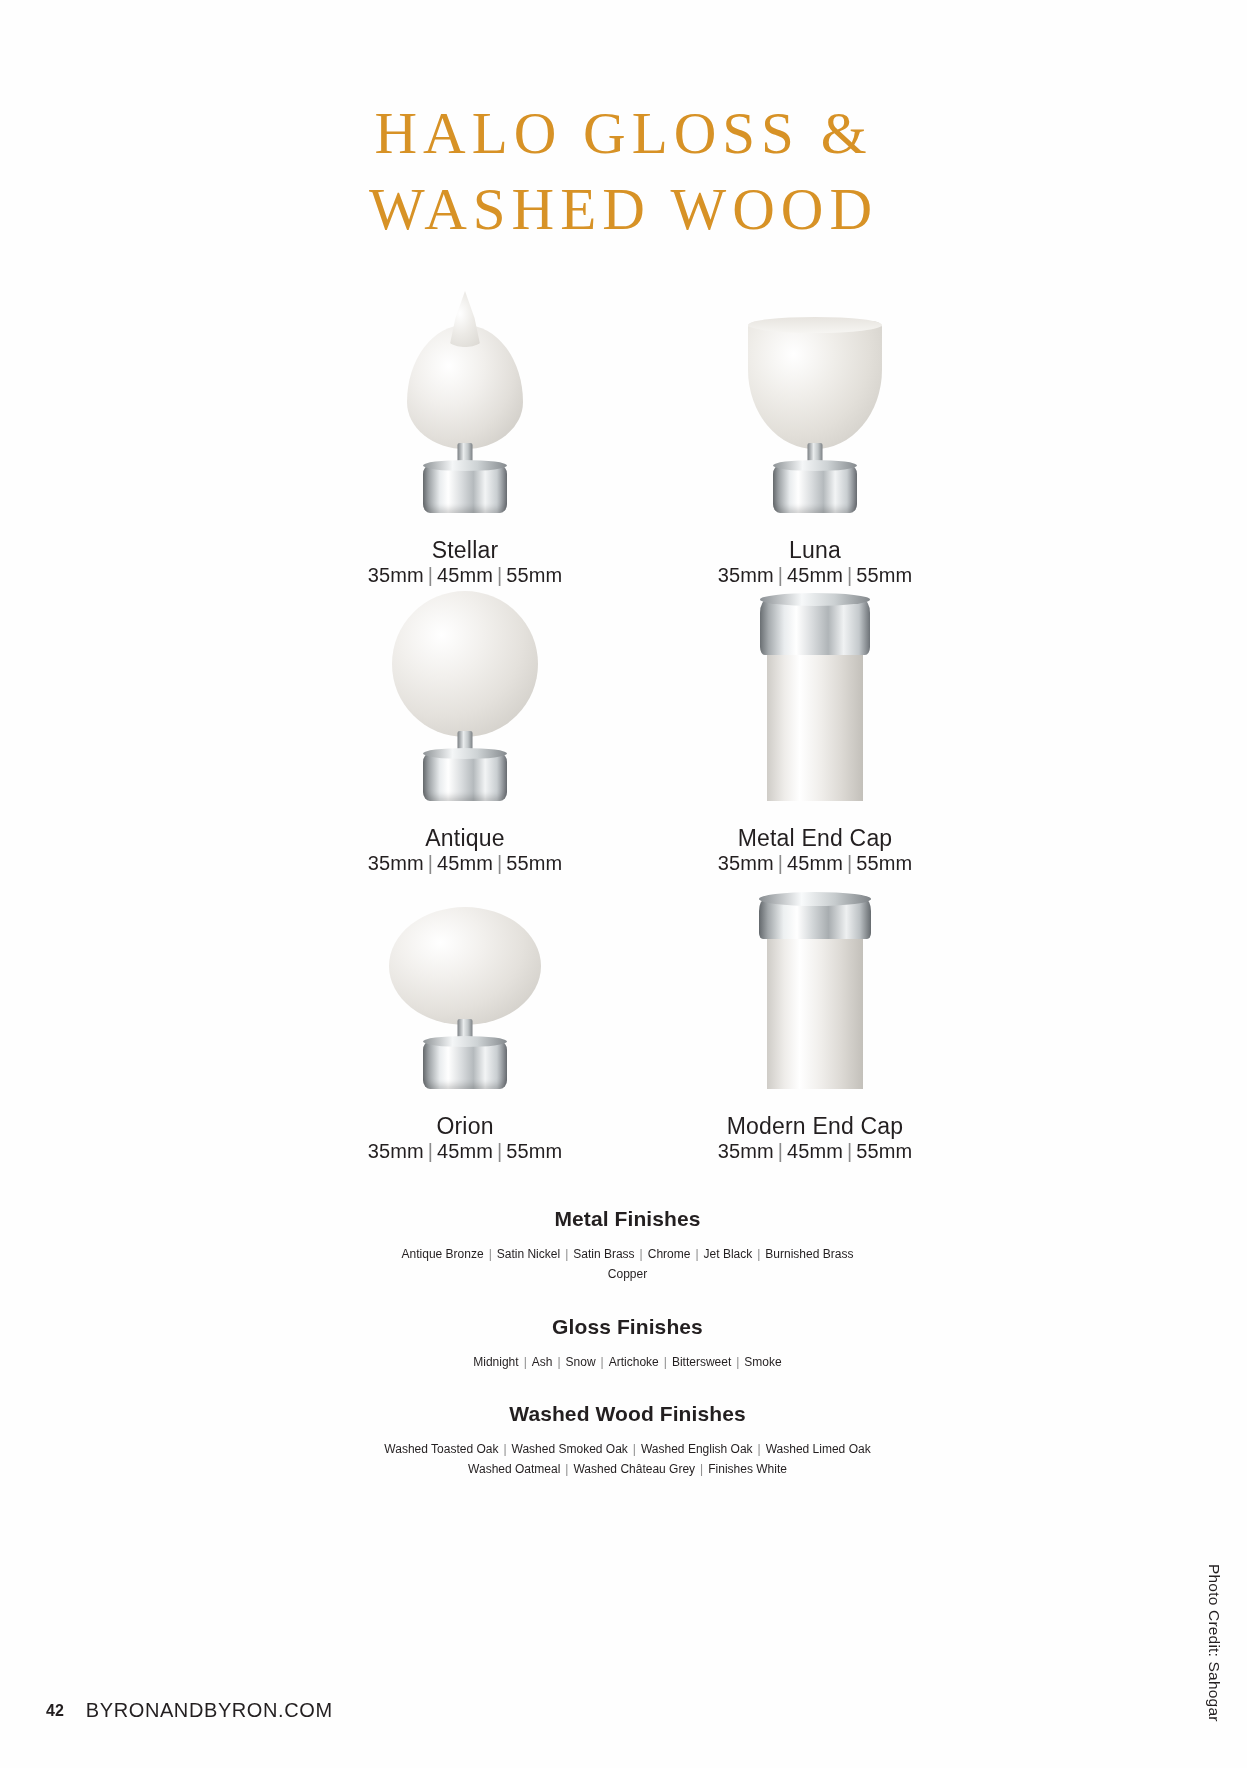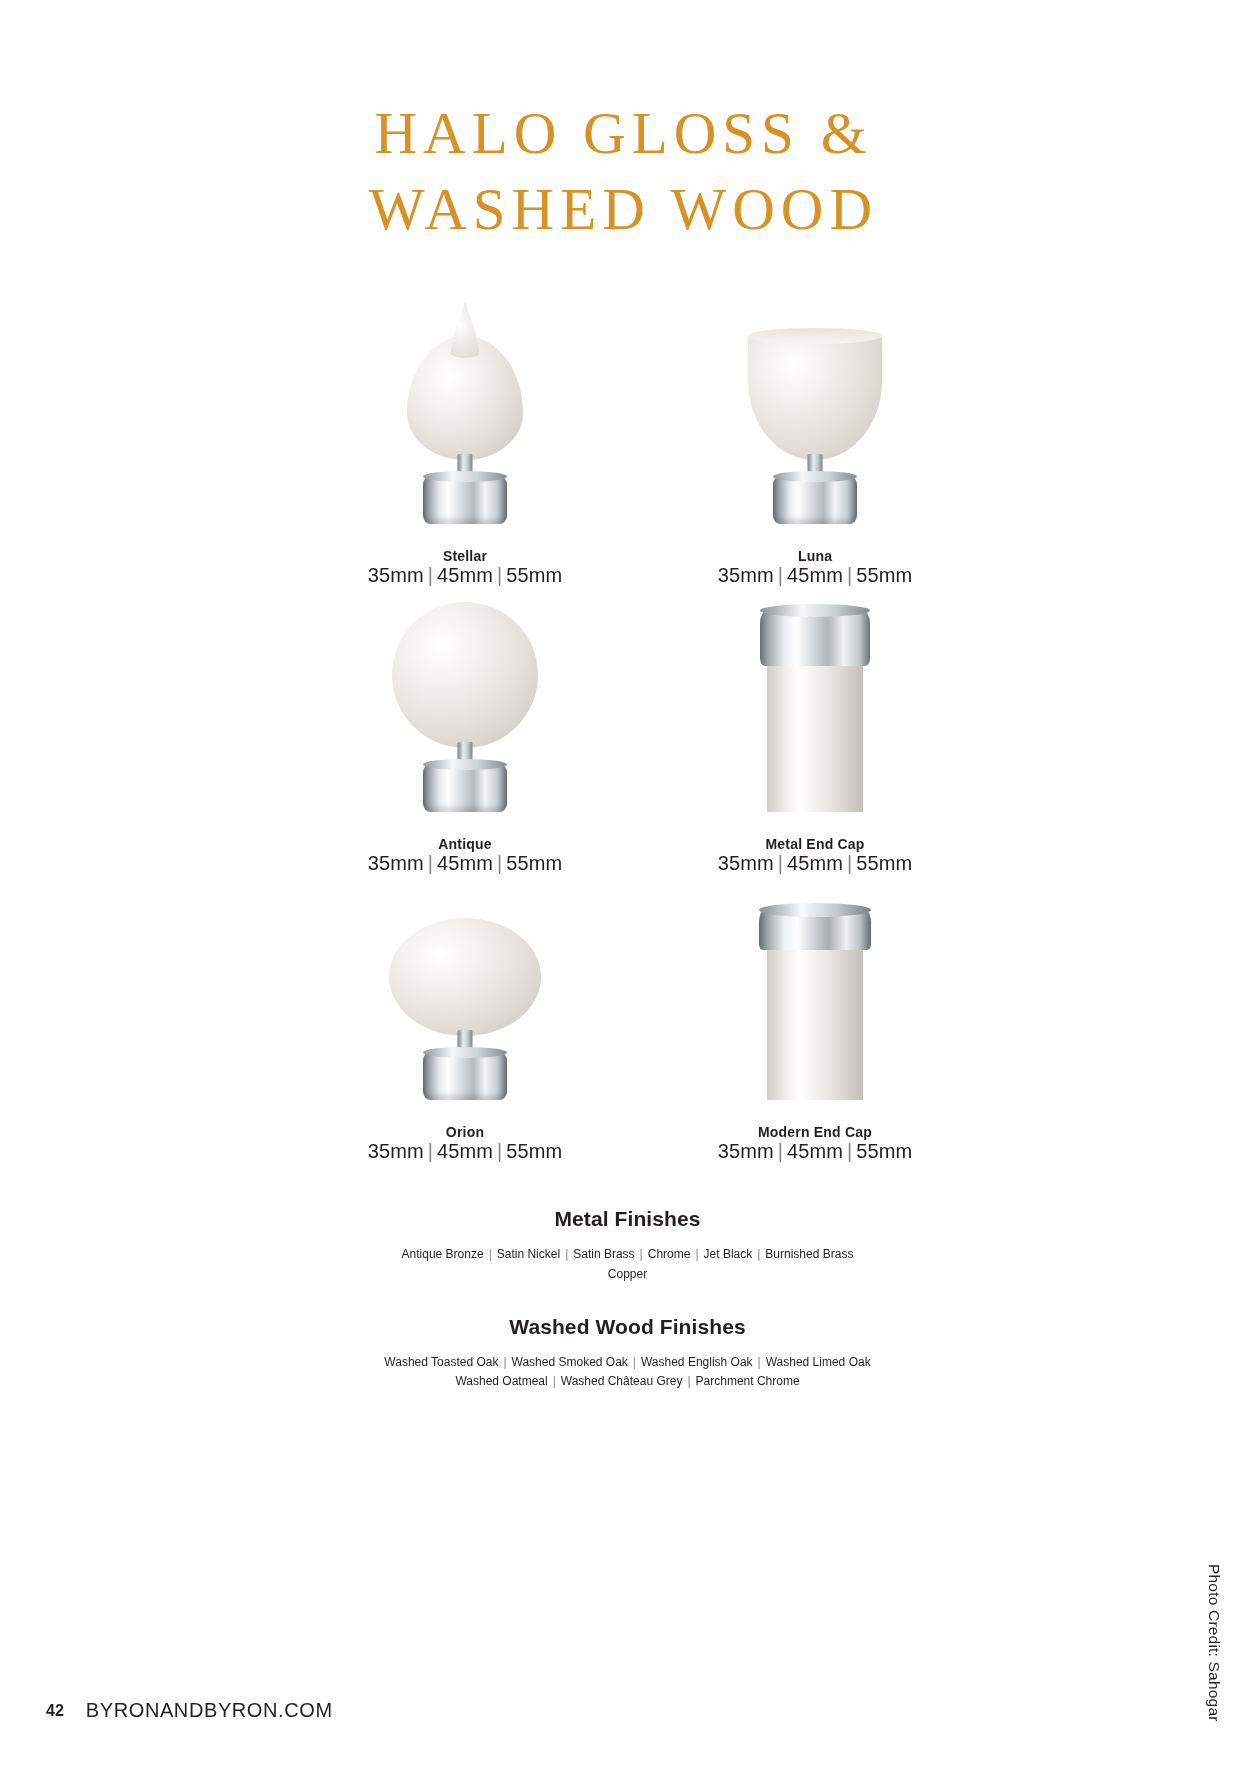--- a/index.html
+++ b/index.html
@@ -49,22 +49,22 @@
   }
   .finial-art {
     flex: 1 1 auto;
     display: flex;
     align-items: flex-end;
     justify-content: center;
     width: 100%;
     position: relative;
   }
   .product-name {
-    font-size: 14px;
-    font-weight: bold;
+    font-size: 23px;
+    font-weight: normal;
     letter-spacing: .2px;
     margin-top: 24px;
   }
   .product-sizes {
     font-size: 20px;
     margin-top: 0;
     color: #231f20;
     letter-spacing: .1px;
   }
   .product-sizes .sep {
@@ -349,22 +349,26 @@
       <div class="product-sizes"><span>35mm</span><span class="sep">|</span><span>45mm</span><span class="sep">|</span><span>55mm</span></div>
     </div>
   </div>
 
 <div class="finishes">
     <div class="finish-block">
       <div class="finish-heading">Metal Finishes</div>
       <div class="finish-list"><span>Antique Bronze</span><span class="sep">|</span><span>Satin Nickel</span><span class="sep">|</span><span>Satin Brass</span><span class="sep">|</span><span>Chrome</span><span class="sep">|</span><span>Jet Black</span><span class="sep">|</span><span>Burnished Brass</span><br><span>Copper</span></div>
     </div>
     <div class="finish-block">
+      <div class="finish-heading">Gloss Finishes</div>
+      <div class="finish-list"><span>Midnight</span><span class="sep">|</span><span>Ash</span><span class="sep">|</span><span>Snow</span><span class="sep">|</span><span>Artichoke</span><span class="sep">|</span><span>Bittersweet</span><span class="sep">|</span><span>Smoke</span></div>
+    </div>
+    <div class="finish-block">
       <div class="finish-heading">Washed Wood Finishes</div>
-      <div class="finish-list"><span>Washed Toasted Oak</span><span class="sep">|</span><span>Washed Smoked Oak</span><span class="sep">|</span><span>Washed English Oak</span><span class="sep">|</span><span>Washed Limed Oak</span><br><span>Washed  Oatmeal</span><span class="sep">|</span><span>Washed Château Grey</span><span class="sep">|</span><span>Parchment Chrome</span></div>
+      <div class="finish-list"><span>Washed Toasted Oak</span><span class="sep">|</span><span>Washed Smoked Oak</span><span class="sep">|</span><span>Washed English Oak</span><span class="sep">|</span><span>Washed Limed Oak</span><br><span>Washed  Oatmeal</span><span class="sep">|</span><span>Washed Château Grey</span><span class="sep">|</span><span>Finishes White</span></div>
     </div>
   </div>
 
 <div class="footer">
   <span class="page-number">42</span>
   <span class="site-url">BYRONANDBYRON.COM</span>
 </div>
 
 <div class="photo-credit">Photo Credit: Sahogar</div>
 

